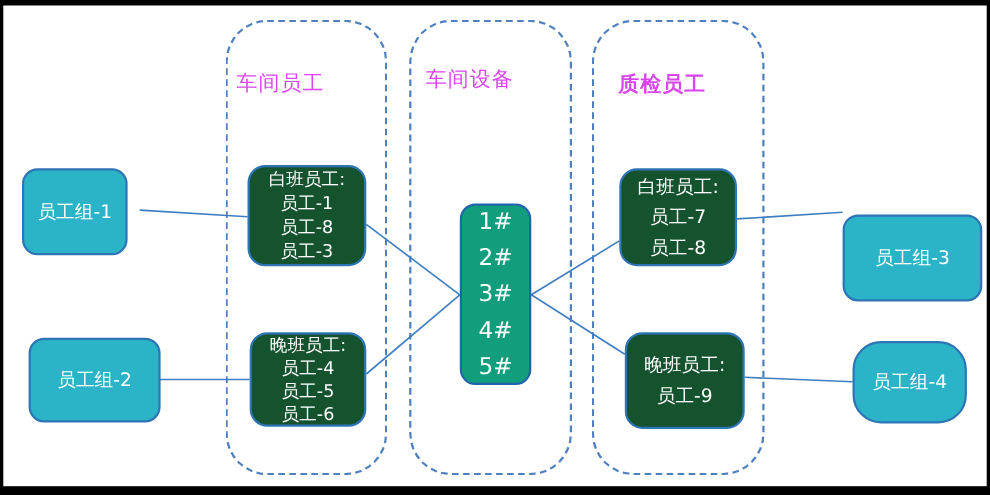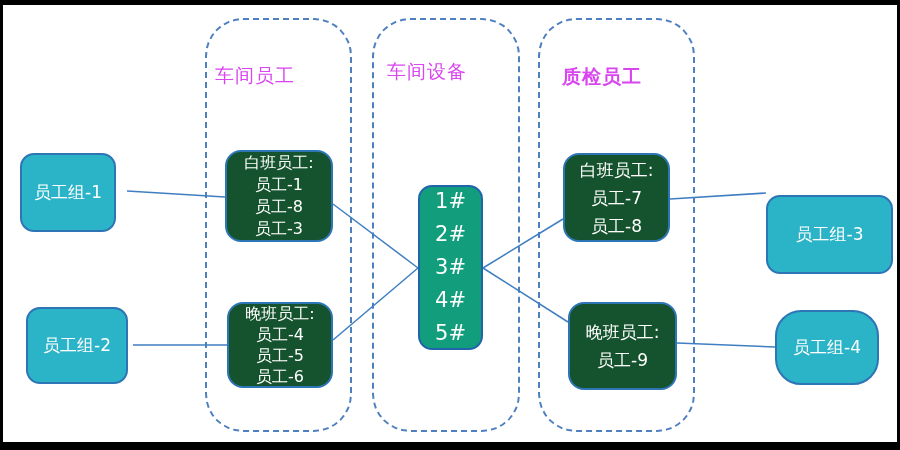--- a/index.html
+++ b/index.html
@@ -68,21 +68,21 @@
     color: #FFFFFF;
     text-align: center;
   }
   .group-node {
     background: #2BB3C7;
     border: 2px solid #2E75B6;
     border-radius: 14px;
     font-size: 17px;
   }
   .g1 { left: 20px;  top: 153px; width: 96px; height: 79px; }
-  .g2 { left: 26px;  top: 307px; width: 102px; height: 77px; }
+  .g2 { left: 26px;  top: 307px; width: 120px; height: 77px; }
   .g3 { left: 766px; top: 153px; width: 127px; height: 79px; margin-top: 42px; }
   .g4 { left: 775px; top: 310px; width: 104px; height: 75px; border-radius: 26px; }
   .shift-node {
     background: #14532d;
     border: 2px solid #2E75B6;
     border-radius: 16px;
     font-size: 16px;
   }
   .shift-node .line { display: block; }
   .wday   { left: 225px; top: 150px; width: 108px; height: 92px; line-height: 22px; }

